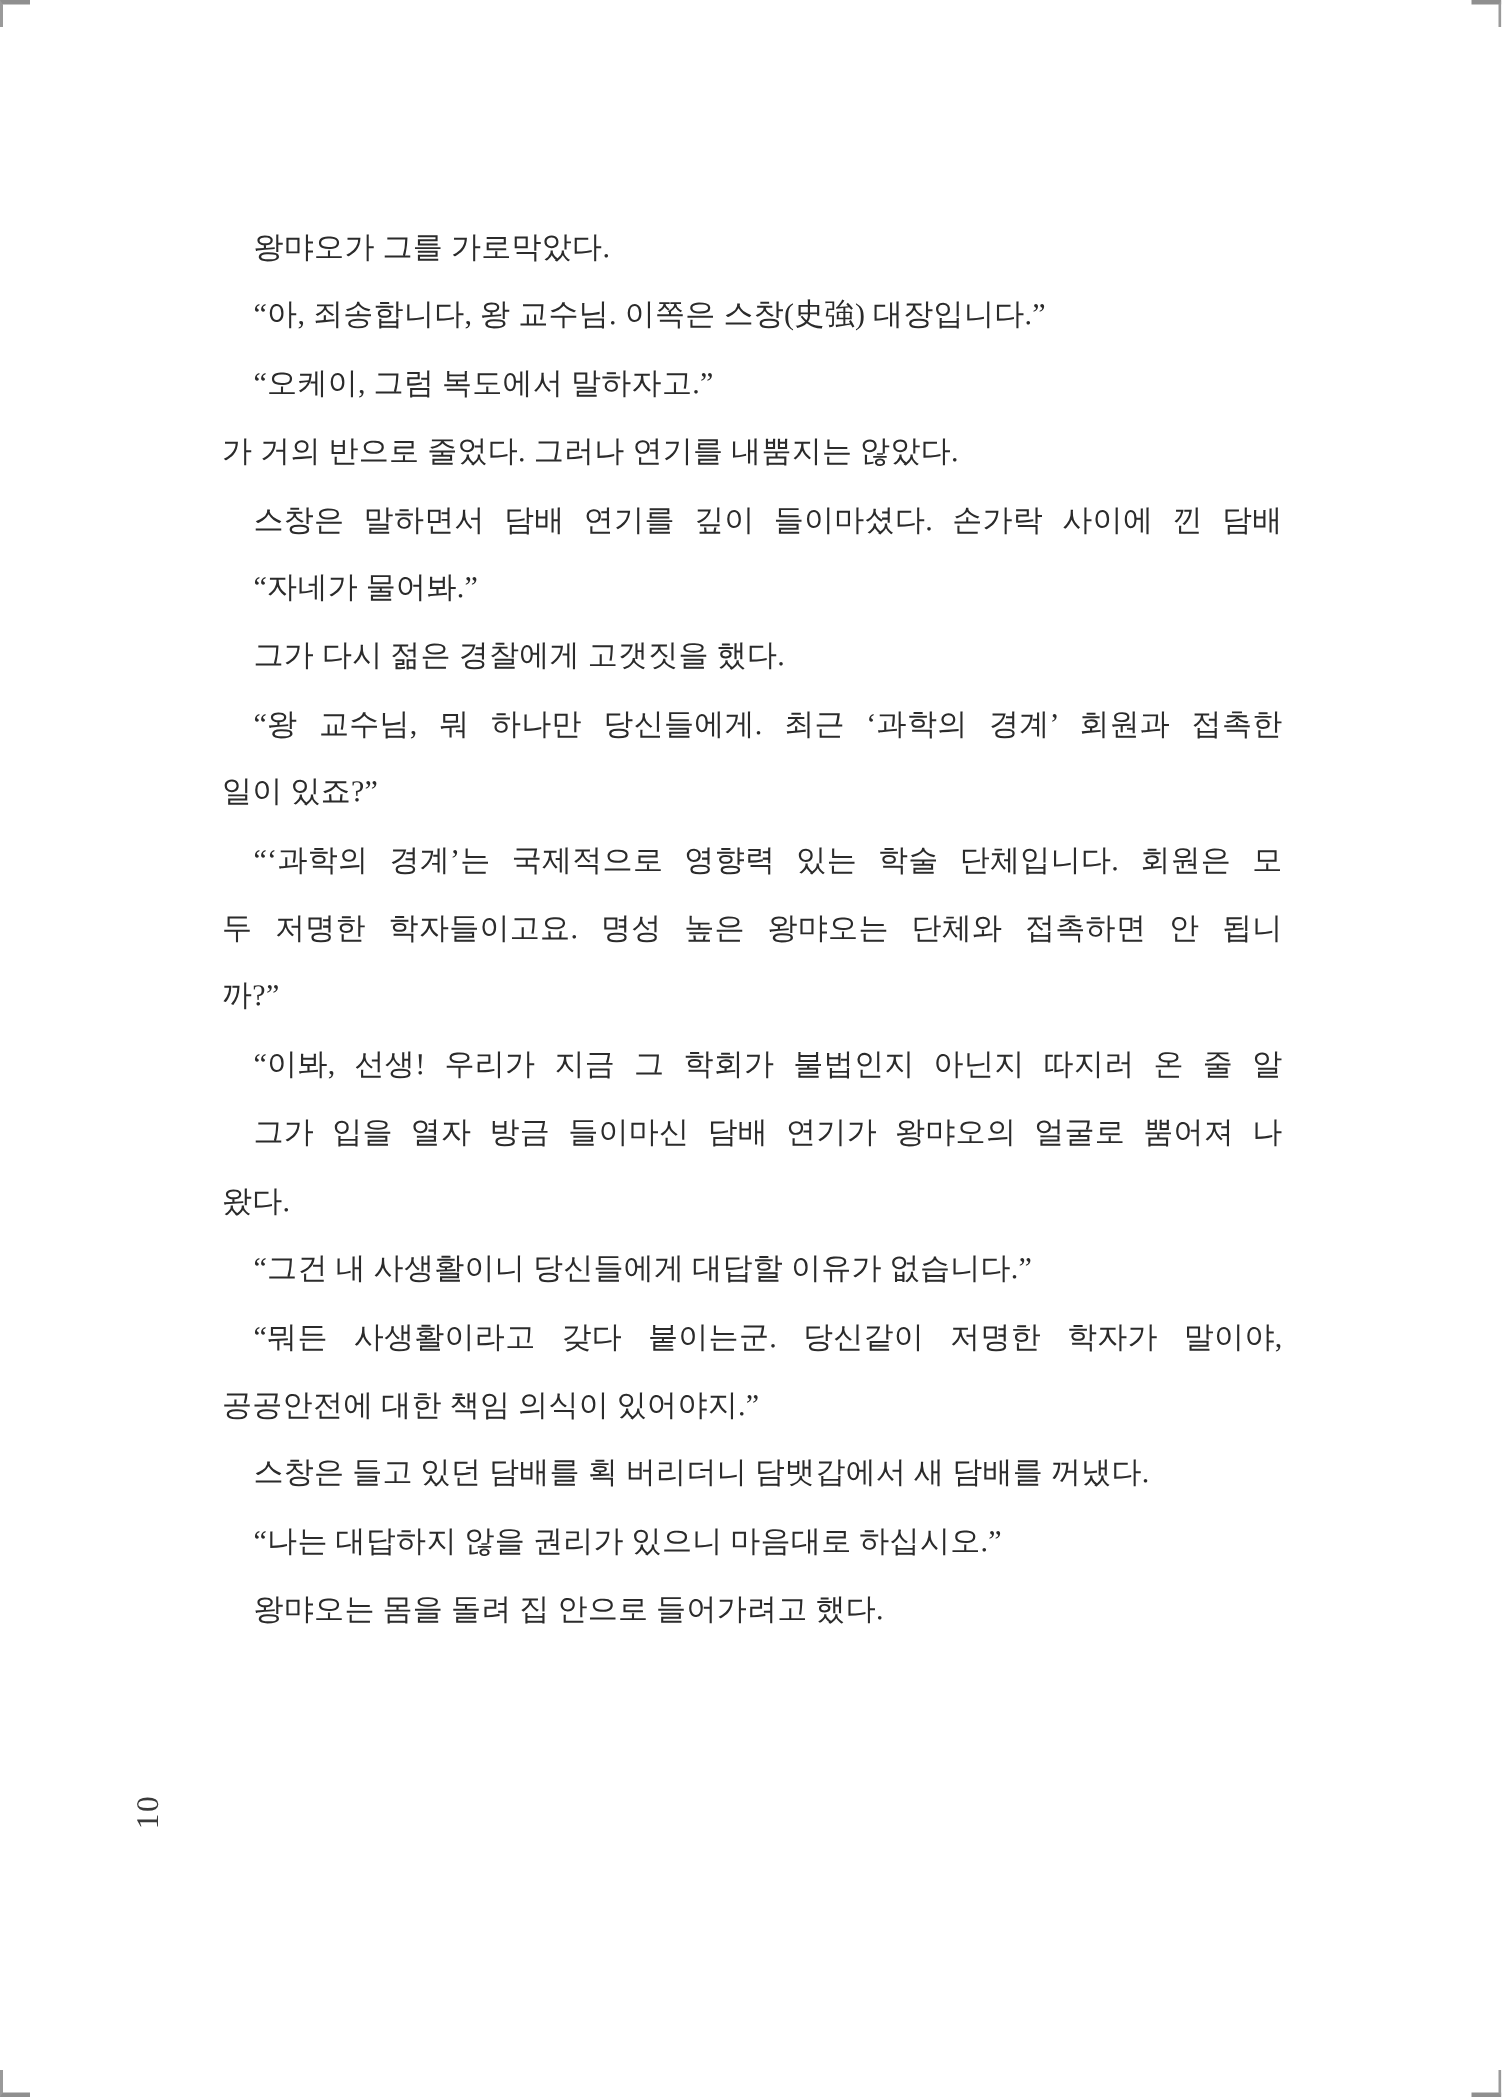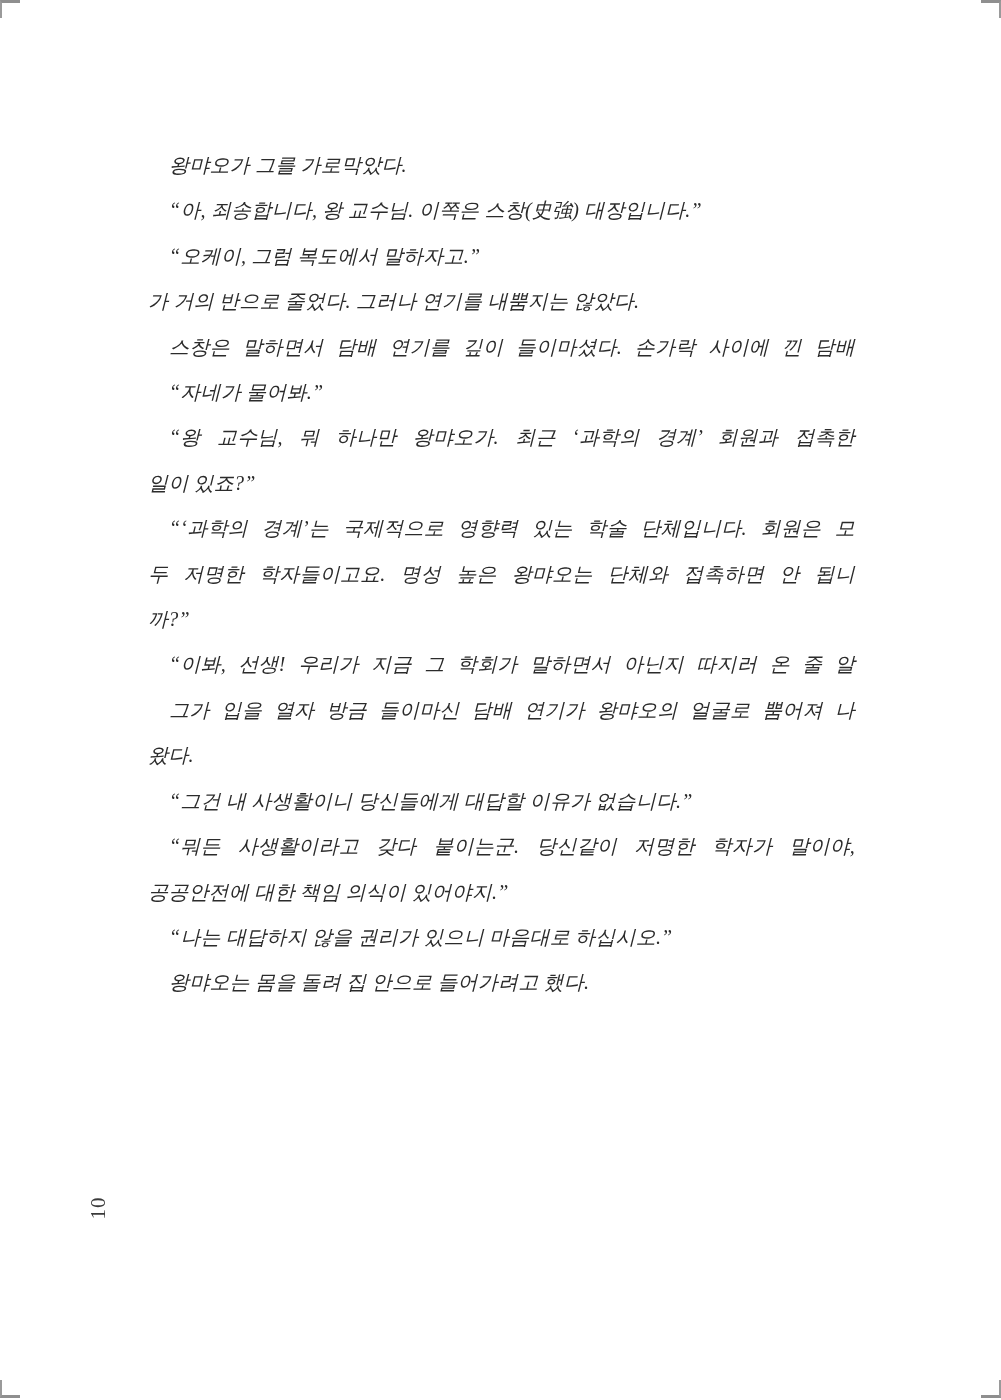--- a/index.html
+++ b/index.html
@@ -15,21 +15,20 @@
   
   .text-block {
     position: absolute;
     left: 148px;
     top: 143px;
     width: 707px;
     color: #2b2b2b;
     font-size: 20px;
     line-height: 45.4px;
     letter-spacing: 0.2px;
-    font-style: italic;
   }
   .line {
     width: 100%;
     text-align: left;
     white-space: normal;
     word-break: keep-all;
   }
   .line.indent { padding-left: 21px; }
   .line.fill {
     text-align: justify;
@@ -73,28 +72,30 @@
 
   <div class="folio">10</div>
 
   <div class="text-block">
     <div class="line indent">왕먀오가 그를 가로막았다.</div>
     <div class="line indent">“아, 죄송합니다, 왕 교수님. 이쪽은 스창(史強) 대장입니다.”</div>
     <div class="line indent">“오케이, 그럼 복도에서 말하자고.”</div>
     <div class="line">가 거의 반으로 줄었다. 그러나 연기를 내뿜지는 않았다.</div>
     <div class="line indent fill">스창은 말하면서 담배 연기를 깊이 들이마셨다. 손가락 사이에 낀 담배</div>
     <div class="line indent">“자네가 물어봐.”</div>
-    <div class="line indent fill">“왕 교수님, 뭐 하나만 왕먀오가. 최근 ‘과학의 경계’ 회원과 접촉한</div>
+    <div class="line indent">그가 다시 젊은 경찰에게 고갯짓을 했다.</div>
+    <div class="line indent fill">“왕 교수님, 뭐 하나만 당신들에게. 최근 ‘과학의 경계’ 회원과 접촉한</div>
     <div class="line">일이 있죠?”</div>
     <div class="line indent fill">“‘과학의 경계’는 국제적으로 영향력 있는 학술 단체입니다. 회원은 모</div>
     <div class="line fill">두 저명한 학자들이고요. 명성 높은 왕먀오는 단체와 접촉하면 안 됩니</div>
     <div class="line">까?”</div>
-    <div class="line indent fill">“이봐, 선생! 우리가 지금 그 학회가 말하면서 아닌지 따지러 온 줄 알</div>
+    <div class="line indent fill">“이봐, 선생! 우리가 지금 그 학회가 불법인지 아닌지 따지러 온 줄 알</div>
     <div class="line indent fill">그가 입을 열자 방금 들이마신 담배 연기가 왕먀오의 얼굴로 뿜어져 나</div>
     <div class="line">왔다.</div>
     <div class="line indent">“그건 내 사생활이니 당신들에게 대답할 이유가 없습니다.”</div>
     <div class="line indent fill">“뭐든 사생활이라고 갖다 붙이는군. 당신같이 저명한 학자가 말이야,</div>
     <div class="line">공공안전에 대한 책임 의식이 있어야지.”</div>
+    <div class="line indent">스창은 들고 있던 담배를 획 버리더니 담뱃갑에서 새 담배를 꺼냈다.</div>
     <div class="line indent">“나는 대답하지 않을 권리가 있으니 마음대로 하십시오.”</div>
     <div class="line indent">왕먀오는 몸을 돌려 집 안으로 들어가려고 했다.</div>
   </div>
 
 </div>
 
 </body></html>

